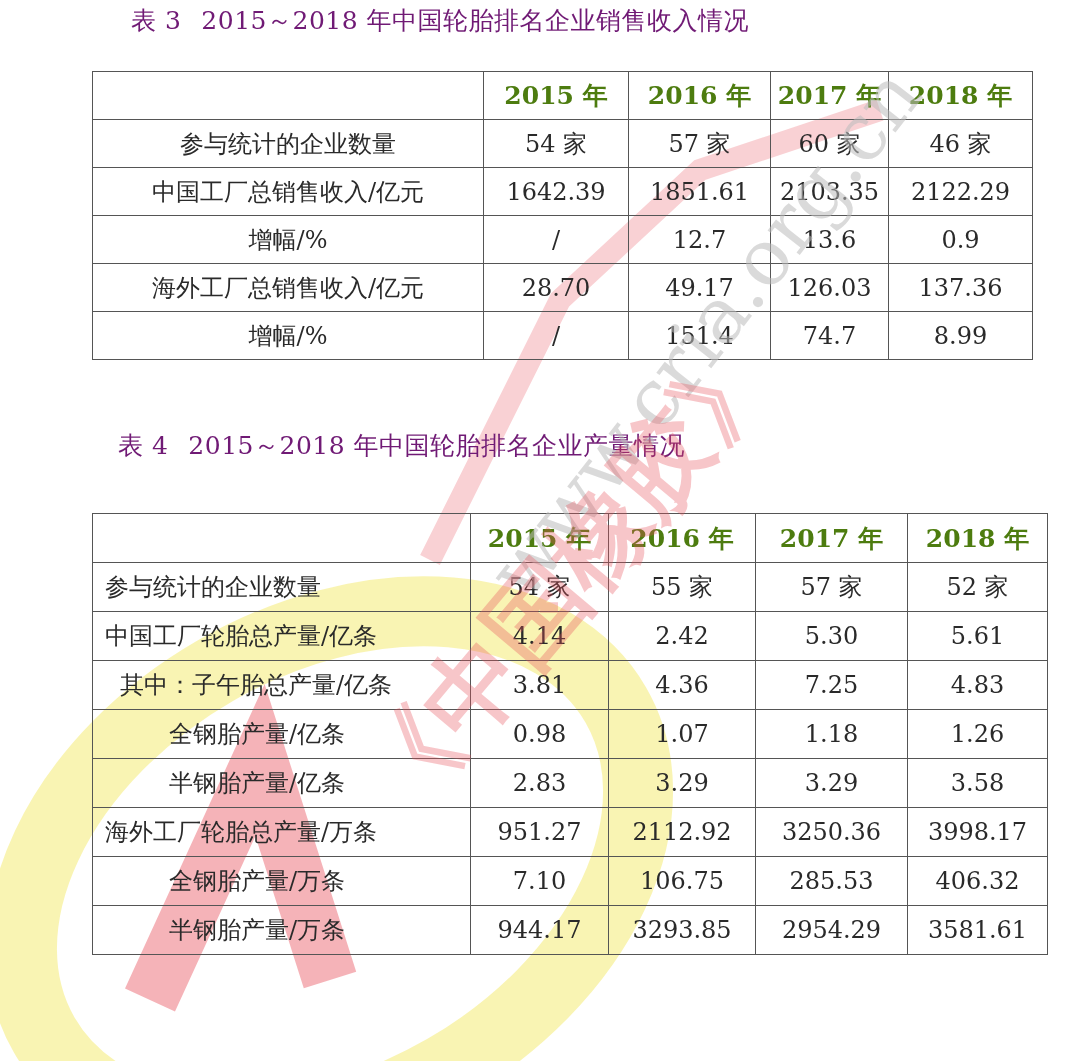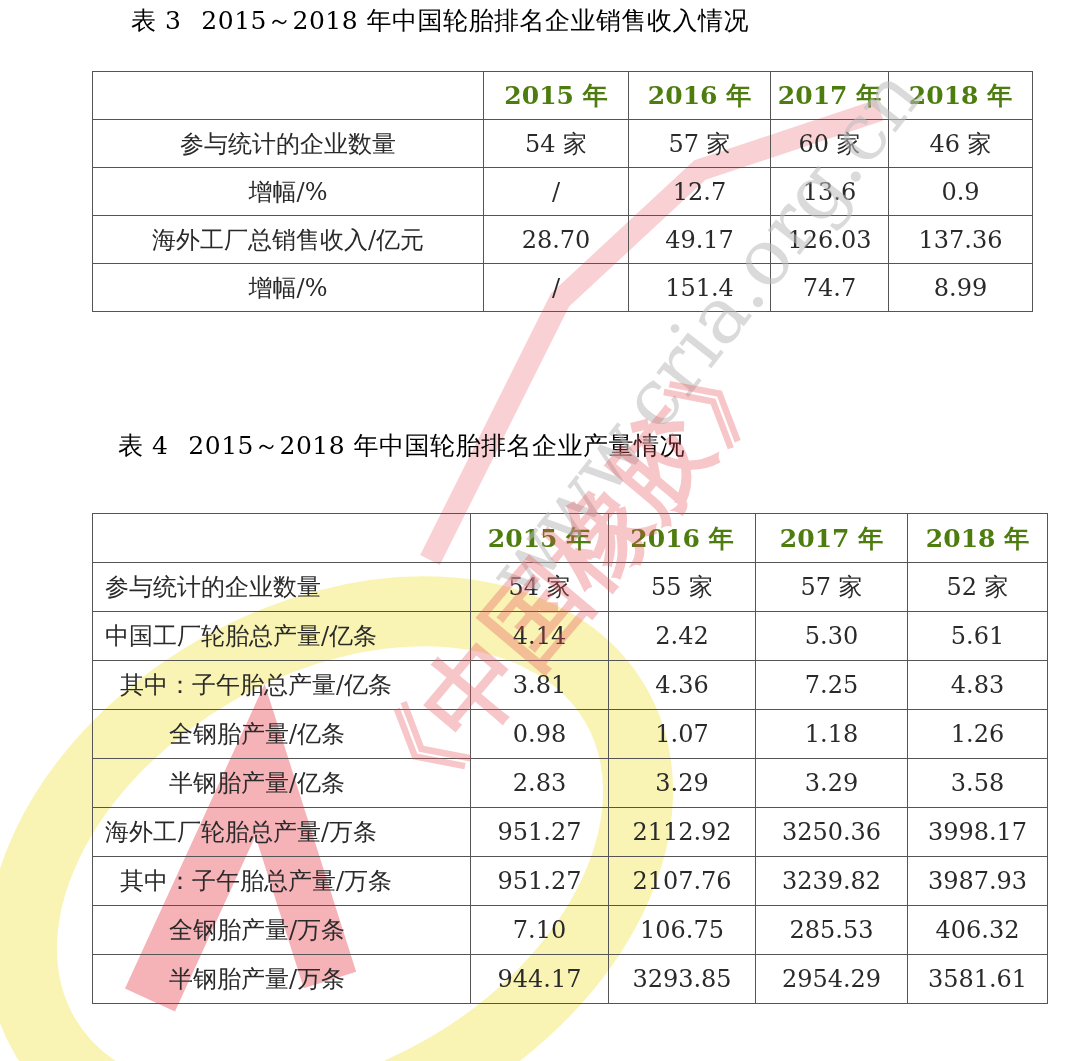--- a/index.html
+++ b/index.html
@@ -1,18 +1,18 @@
 <!DOCTYPE html>
 <html><head>
 <meta charset="utf-8">
 <style>
   html, body { margin:0; padding:0; background:#ffffff; }
   body { width:1080px; height:1061px; position:relative; overflow:hidden;
          font-family: "DejaVu Serif", "Liberation Serif", serif; color:#222; }
-  .caption { position:absolute; font-size:25px; color:#000000; white-space:nowrap; letter-spacing:0.5px; }
+  .caption { position:absolute; font-size:25px; color:#701a75; white-space:nowrap; letter-spacing:0.5px; }
   .caption .num { margin-right:20px; }
   table.t { position:absolute; border-collapse:collapse; table-layout:fixed; }
   table.t td { border:1.5px solid #555; padding:0; text-align:center; vertical-align:middle;
                font-size:24px; color:#2a2a2a; white-space:nowrap; overflow:hidden; }
   table.t tr.head td { font-weight:bold; color:#4d7c0f; font-size:25px; }
   #t3 { left:92px; top:71px; width:940px; }
   #t3 td { height:47px; }
   #t4 { left:92px; top:513px; width:955px; }
   #t4 td { height:48px; }
   #t4 td.label { text-align:left; }
@@ -51,20 +51,27 @@
     <td>2016 年</td>
     <td>2017 年</td>
     <td>2018 年</td>
   </tr>
   <tr>
     <td>参与统计的企业数量</td>
     <td>54 家</td>
     <td>57 家</td>
     <td>60 家</td>
     <td>46 家</td>
+  </tr>
+  <tr>
+    <td>中国工厂总销售收入/亿元</td>
+    <td>1642.39</td>
+    <td>1851.61</td>
+    <td>2103.35</td>
+    <td>2122.29</td>
   </tr>
   <tr>
     <td>增幅/%</td>
     <td>/</td>
     <td>12.7</td>
     <td>13.6</td>
     <td>0.9</td>
   </tr>
   <tr>
     <td>海外工厂总销售收入/亿元</td>
@@ -139,27 +146,20 @@
     <td>3.58</td>
   </tr>
   <tr>
     <td class="label lv0">海外工厂轮胎总产量/万条</td>
     <td>951.27</td>
     <td>2112.92</td>
     <td>3250.36</td>
     <td>3998.17</td>
   </tr>
   <tr>
-    <td class="label lv1">其中：子午胎总产量/万条</td>
-    <td>951.27</td>
-    <td>2107.76</td>
-    <td>3239.82</td>
-    <td>3987.93</td>
-  </tr>
-  <tr>
     <td class="label lv2">全钢胎产量/万条</td>
     <td>7.10</td>
     <td>106.75</td>
     <td>285.53</td>
     <td>406.32</td>
   </tr>
   <tr>
     <td class="label lv2">半钢胎产量/万条</td>
     <td>944.17</td>
     <td>3293.85</td>

